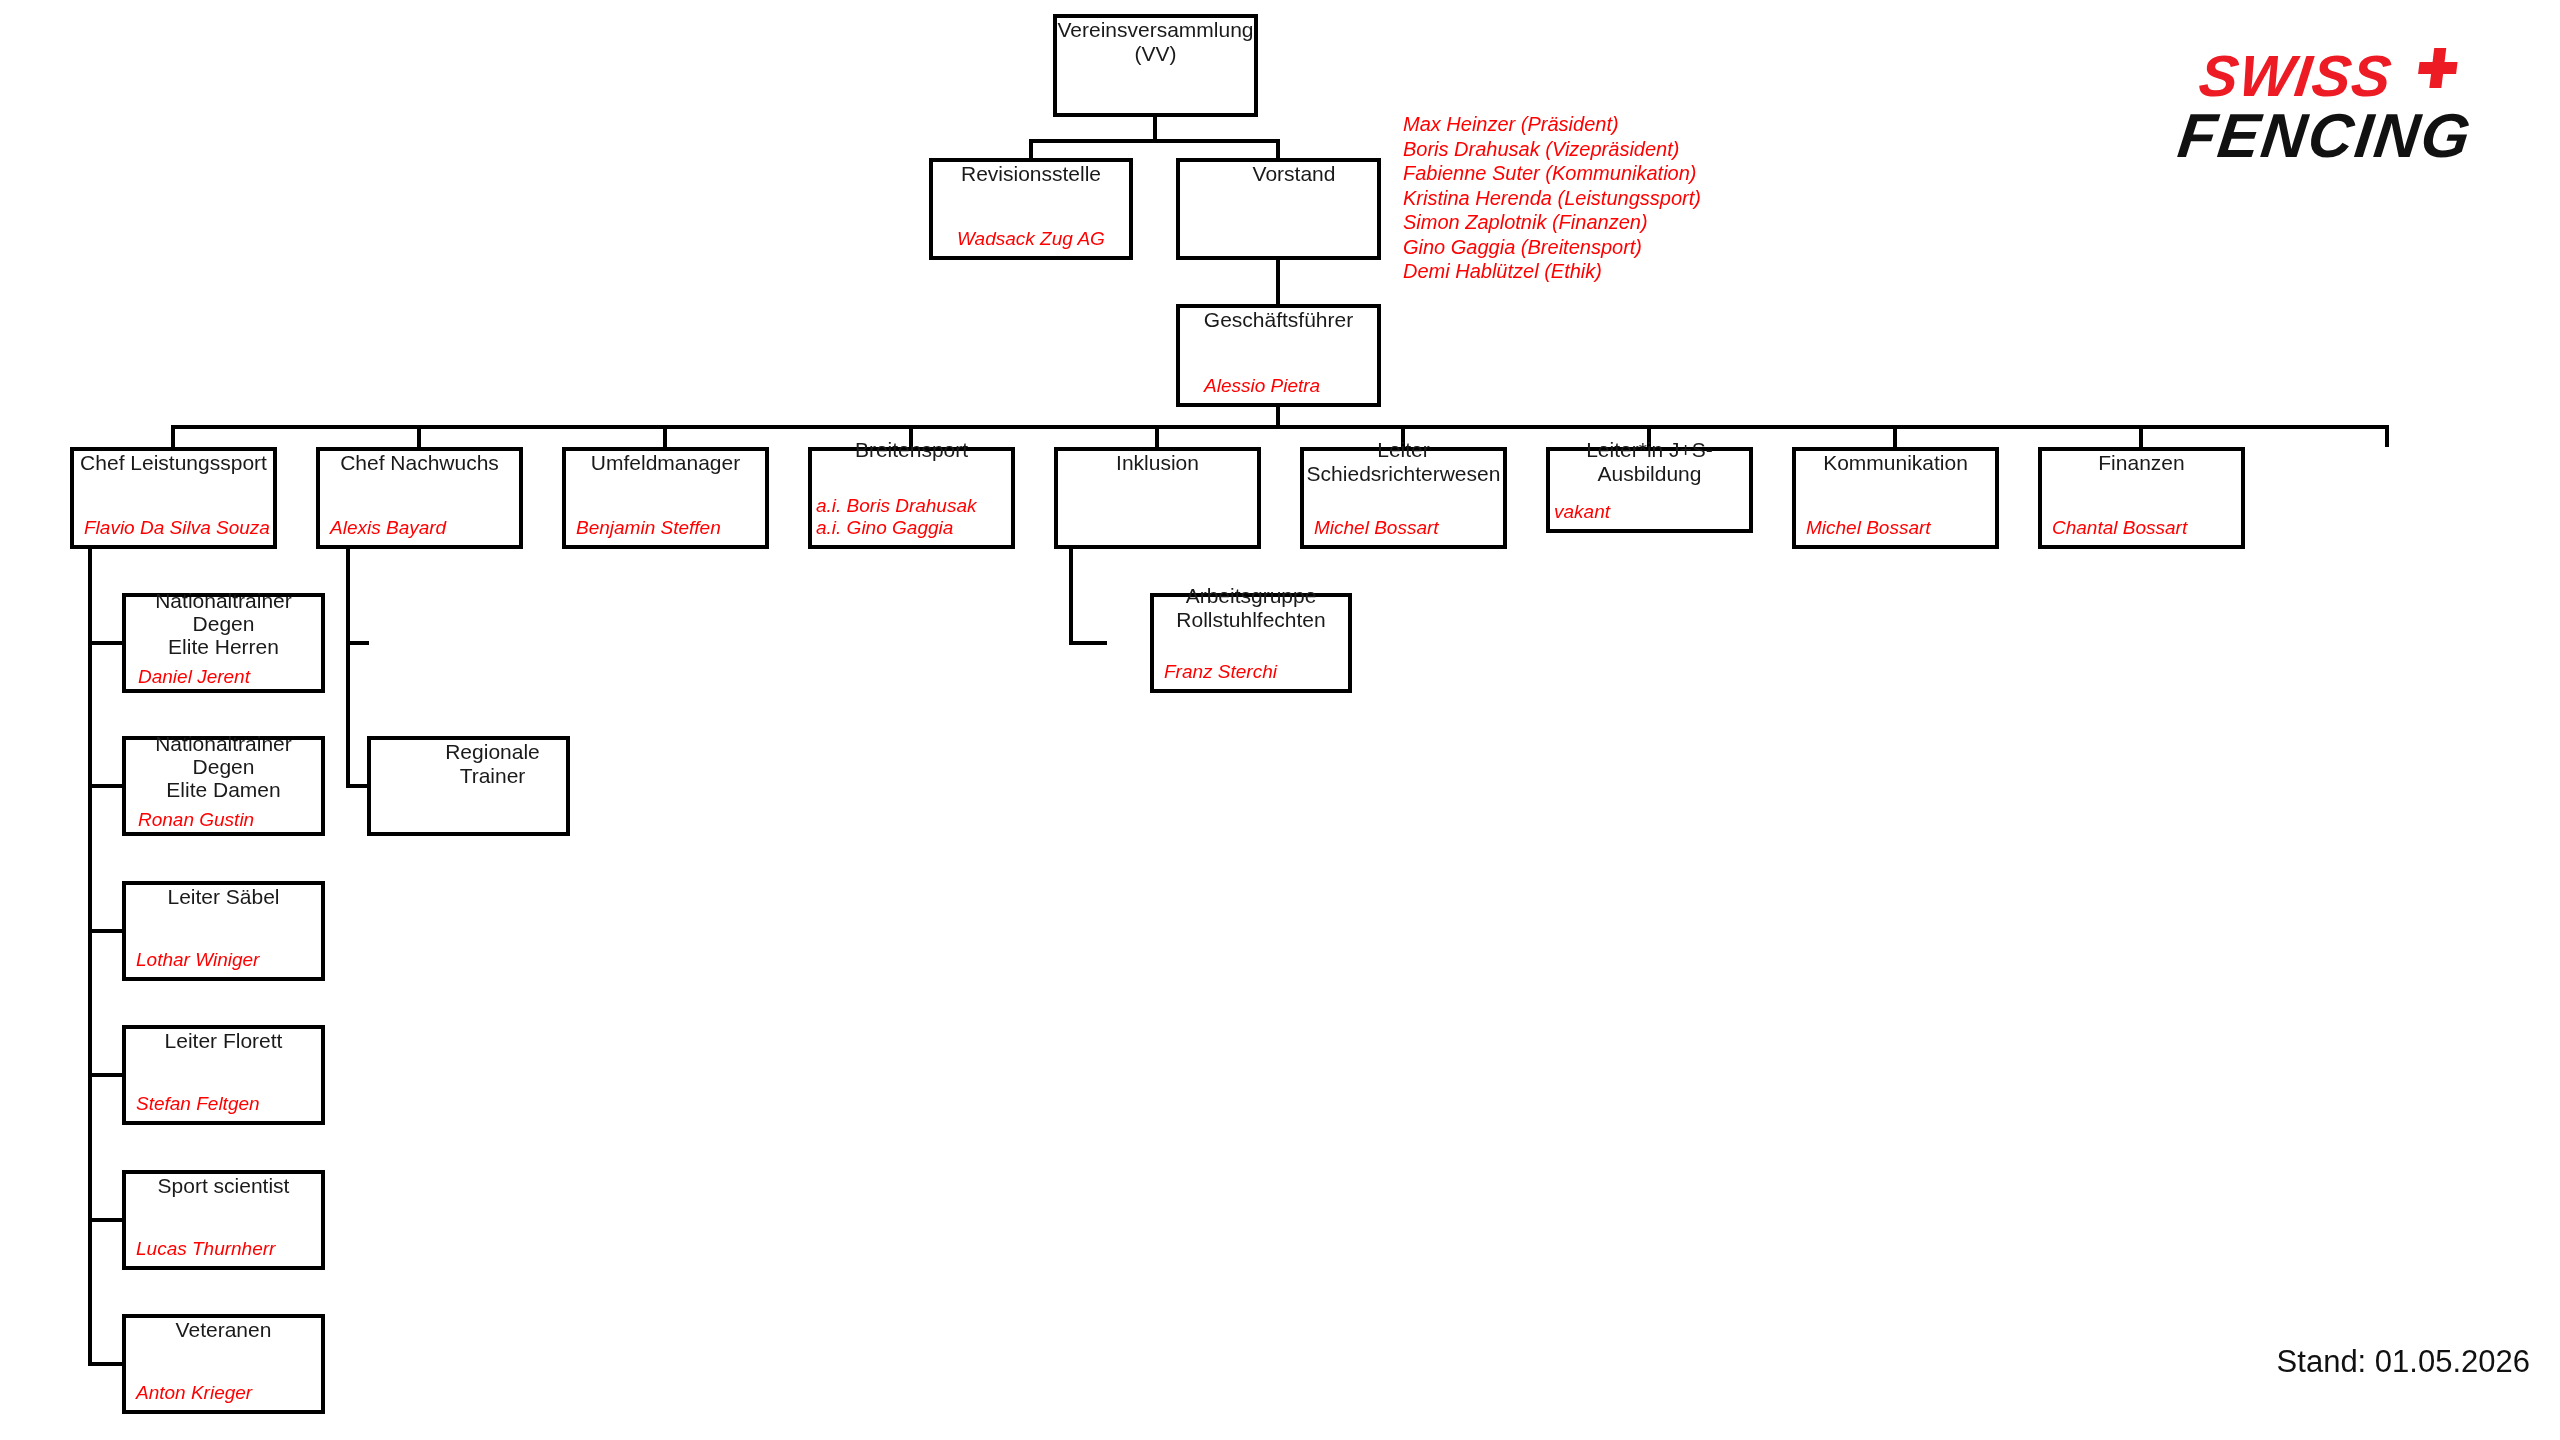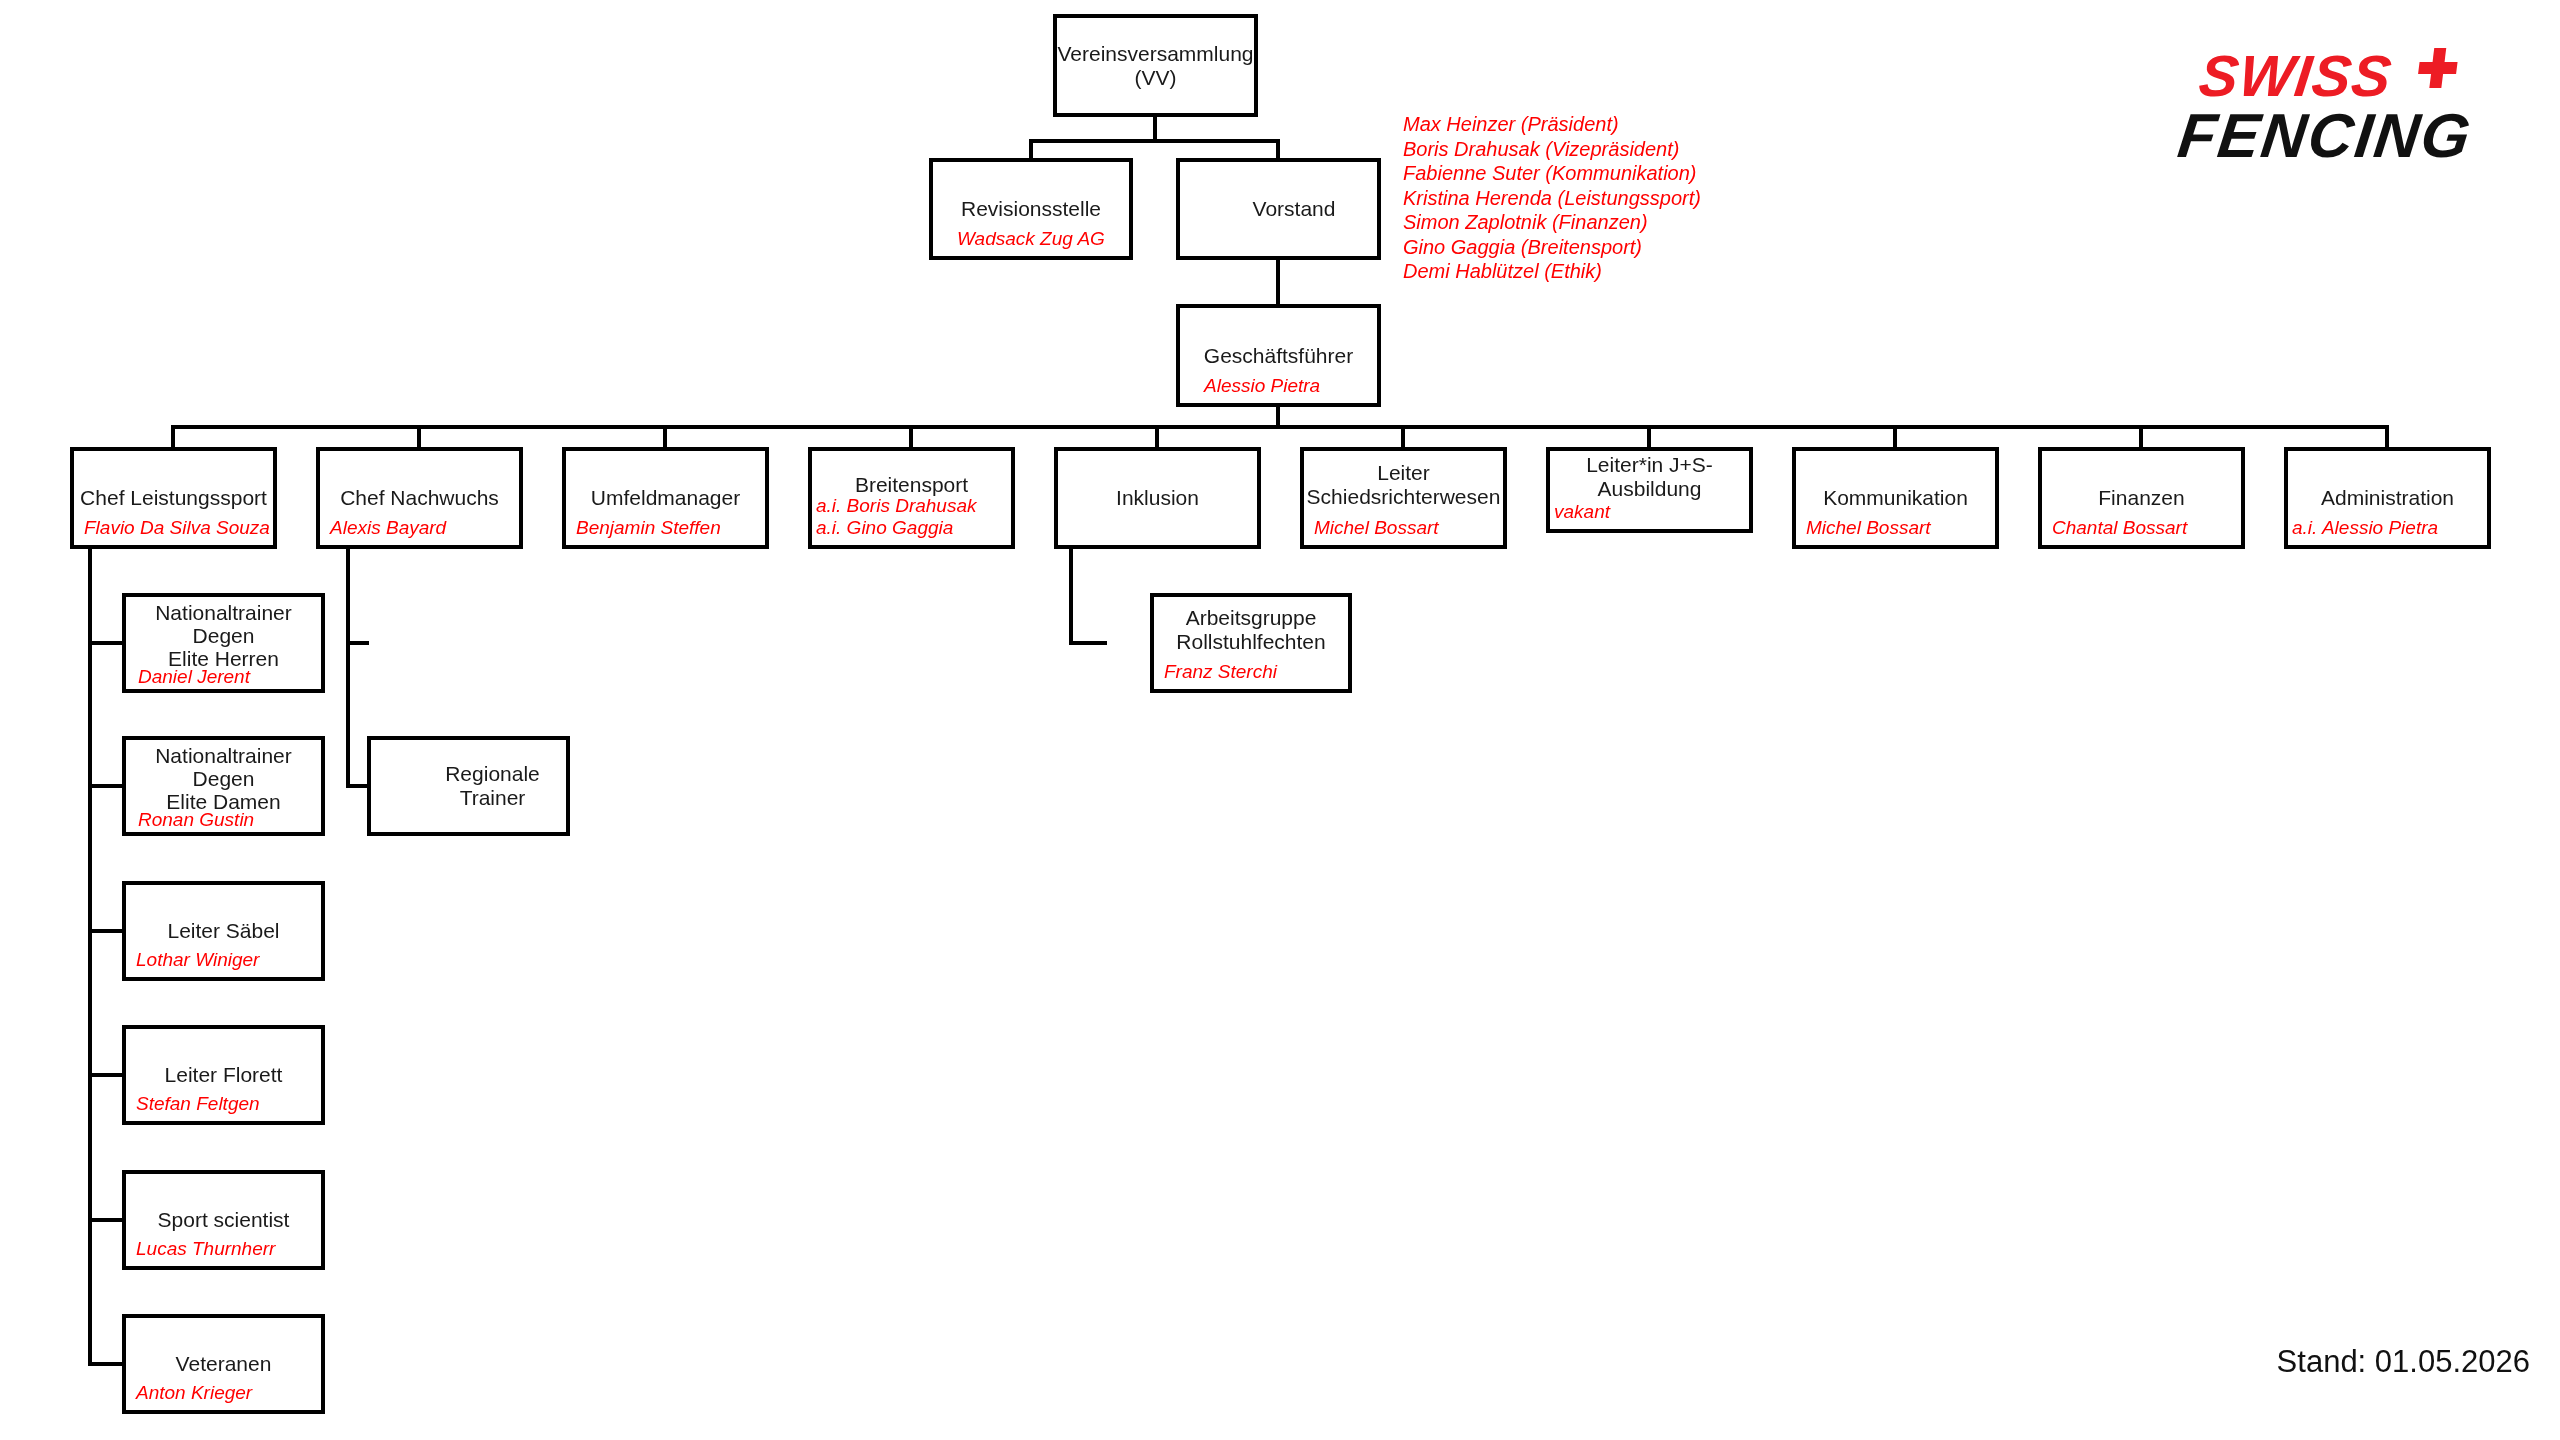--- a/index.html
+++ b/index.html
@@ -5,21 +5,21 @@
   html,body{margin:0;padding:0;background:#ffffff;}
   body{width:2560px;height:1440px;position:relative;overflow:hidden;
        font-family:"Liberation Sans",sans-serif;}
   .canvas{position:absolute;left:0;top:0;width:2560px;height:1440px;background:#ffffff;}
 
   
   .line{position:absolute;background:#000000;}
 
   
   .node{position:absolute;border:4px solid #000000;background:#ffffff;
-        box-sizing:border-box;display:flex;align-items:center;justify-content:center;}
+        box-sizing:border-box;display:flex;align-items:flex-start;justify-content:center;}
   .title{white-space:pre-line;text-align:center;font-size:21px;line-height:24px;
          color:#1a1a1a;width:100%;}
   .title.t-up{position:relative;top:-13px;}
   .title.t-up3{position:relative;top:-8px;line-height:23px;}
   .name{position:absolute;left:10px;bottom:6px;right:2px;font-size:19px;line-height:22px;
         font-style:italic;color:#FF0000;white-space:pre-line;text-align:left;}
   .name.n-tight{bottom:1px;left:12px;}
   .name.n-lowpad{left:4px;}
   .name.n-wide{left:24px;}
 
@@ -138,24 +138,20 @@
     <div class="name n-lowpad">vakant</div>
   </div>
   <div class="node" style="left:1792px;top:447px;width:207px;height:102px;">
     <div class="title">Kommunikation</div>
     <div class="name">Michel Bossart</div>
   </div>
   <div class="node" style="left:2038px;top:447px;width:207px;height:102px;">
     <div class="title">Finanzen</div>
     <div class="name">Chantal Bossart</div>
   </div>
-  <div class="node" style="left:2284px;top:447px;width:207px;height:102px;">
-    <div class="title">Administration</div>
-    <div class="name n-lowpad">a.i. Alessio Pietra</div>
-  </div>
 
   <div class="node" style="left:122px;top:593px;width:203px;height:100px;">
     <div class="title t-up3">Nationaltrainer
 Degen
 Elite Herren</div>
     <div class="name n-tight">Daniel Jerent</div>
   </div>
   <div class="node" style="left:122px;top:736px;width:203px;height:100px;">
     <div class="title t-up3">Nationaltrainer
 Degen

